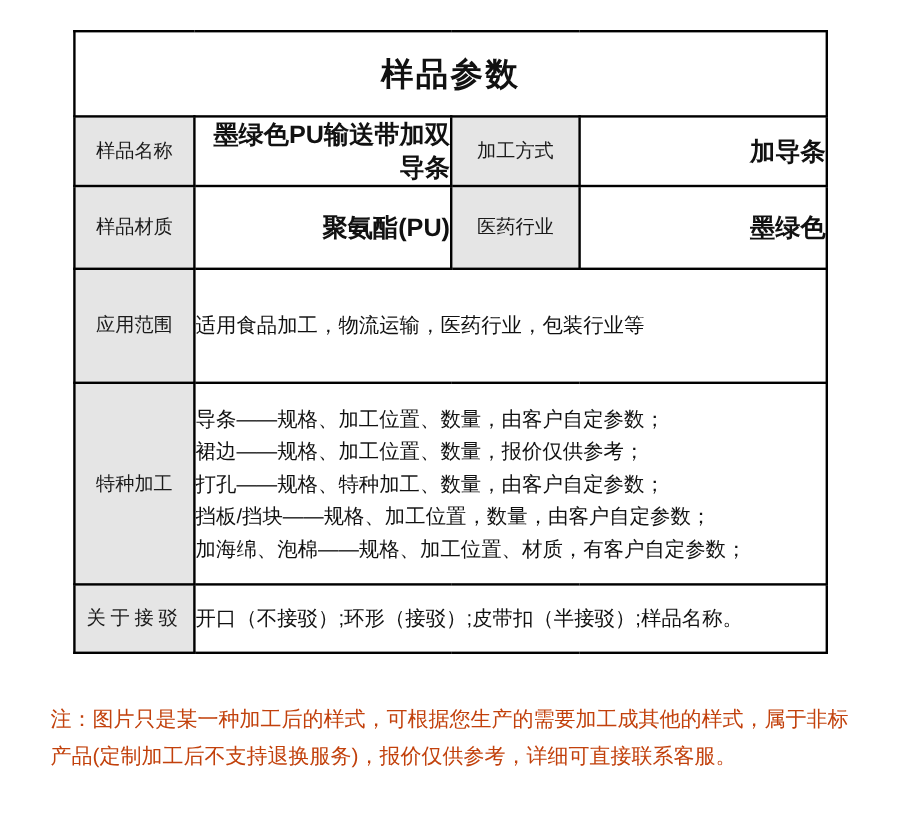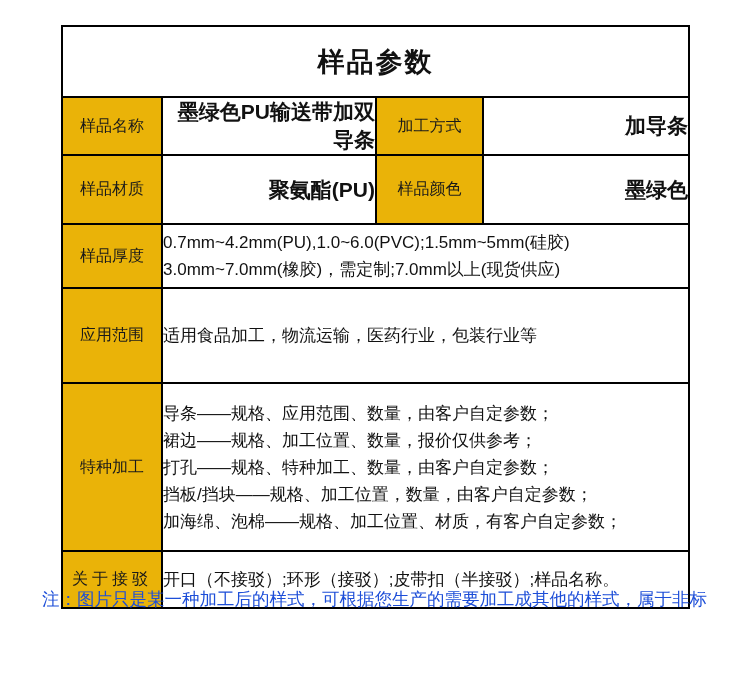--- a/index.html
+++ b/index.html
@@ -32,21 +32,21 @@
     vertical-align: middle;
   }
   .title-cell {
     height: 69px;
     text-align: center;
     font-size: 27px;
     font-weight: bold;
     letter-spacing: 2px;
   }
   .label-cell {
-    background: #eab308;
+    background: #e5e5e5;
     text-align: center;
     font-size: 16px;
     color: #1a1a1a;
   }
   .label-spaced {
     letter-spacing: 4px;
   }
   .value-center {
     text-align: right;
     font-size: 21px;
@@ -64,21 +64,21 @@
   tr.row-4 { height: 95px; }
   tr.row-5 { height: 168px; }
   tr.row-6 { height: 57px; }
   .note {
     position: absolute;
     left: 42px;
     top: 584px;
     width: 672px;
     font-size: 17.5px;
     line-height: 31px;
-    color: #1d4ed8;
+    color: #c2410c;
   }
   .note div { white-space: nowrap; }
 </style>
 </head>
 <body>
 
 <div class="page">
 
   <table class="param-table">
     <colgroup>
@@ -96,56 +96,50 @@
     <tr class="row-1">
       <td class="label-cell">样品名称</td>
       <td class="value-center">墨绿色PU输送带加双导条</td>
       <td class="label-cell">加工方式</td>
       <td class="value-center">加导条</td>
     </tr>
 
     <tr class="row-2">
       <td class="label-cell">样品材质</td>
       <td class="value-center">聚氨酯(PU)</td>
-      <td class="label-cell">样品颜色</td>
+      <td class="label-cell">医药行业</td>
       <td class="value-center">墨绿色</td>
     </tr>
 
-    <tr class="row-3">
-      <td class="label-cell">样品厚度</td>
-      <td colspan="3" class="value-left">
-        <div>0.7mm~4.2mm(PU),1.0~6.0(PVC);1.5mm~5mm(硅胶)</div>
-        <div>3.0mm~7.0mm(橡胶)，需定制;7.0mm以上(现货供应)</div>
-      </td>
-    </tr>
 
     <tr class="row-4">
       <td class="label-cell">应用范围</td>
       <td colspan="3" class="value-left">
         <div>适用食品加工，物流运输，医药行业，包装行业等</div>
       </td>
     </tr>
 
     <tr class="row-5">
       <td class="label-cell">特种加工</td>
       <td colspan="3" class="value-left">
-        <div>导条——规格、应用范围、数量，由客户自定参数；</div>
+        <div>导条——规格、加工位置、数量，由客户自定参数；</div>
         <div>裙边——规格、加工位置、数量，报价仅供参考；</div>
         <div>打孔——规格、特种加工、数量，由客户自定参数；</div>
         <div>挡板/挡块——规格、加工位置，数量，由客户自定参数；</div>
         <div>加海绵、泡棉——规格、加工位置、材质，有客户自定参数；</div>
       </td>
     </tr>
 
     <tr class="row-6">
       <td class="label-cell label-spaced">关于接驳</td>
       <td colspan="3" class="value-left">
         <div>开口（不接驳）;环形（接驳）;皮带扣（半接驳）;样品名称。</div>
       </td>
     </tr>
   </tbody>
     </table>
 
   <div class="note">
     <div>注：图片只是某一种加工后的样式，可根据您生产的需要加工成其他的样式，属于非标</div>
+    <div>产品(定制加工后不支持退换服务)，报价仅供参考，详细可直接联系客服。</div>
   </div>
 
 </div>
 
 </body></html>

